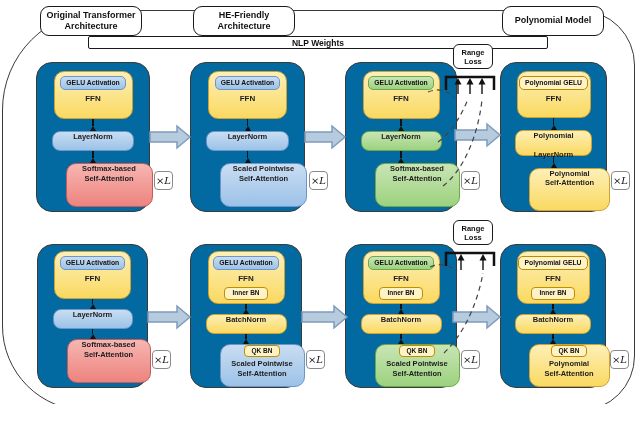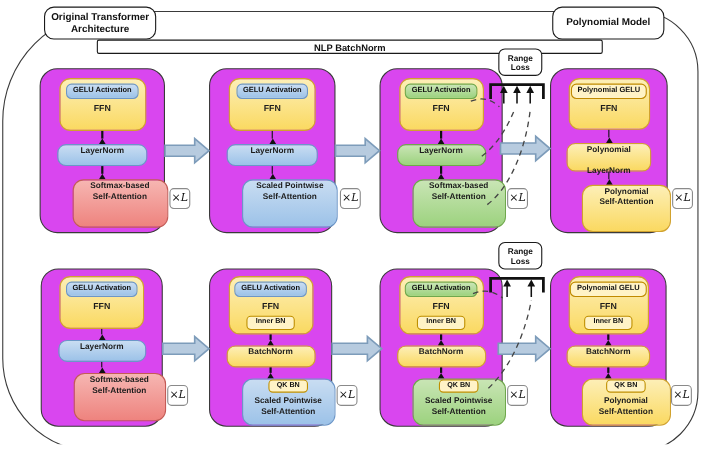--- a/index.html
+++ b/index.html
@@ -31,21 +31,21 @@
   .range-loss-box {
     position:absolute; width:40px; height:25px; left:453px;
     background:#fff; border:1.5px solid #1a1a1a; border-radius:6px; box-sizing:border-box;
     display:flex; flex-direction:column; align-items:center; justify-content:center;
     font-weight:bold; font-size:7.5px; line-height:1.2; color:#111; z-index:6;
   }
   #range-loss-nlp { top:44px; }
   #range-loss-vision { top:220px; }
 
   .block {
-    position:absolute; background:#d946ef; border:1.5px solid #3a3a3a; border-radius:16px;
+    position:absolute; background:#0369a1; border:1.5px solid #3a3a3a; border-radius:16px;
     box-sizing:border-box; display:flex; flex-direction:column; align-items:center; z-index:3;
   }
   .bbox {
     box-sizing:border-box; display:flex; flex-direction:column;
     align-items:center; text-align:center;
     font-weight:bold; color:#1c1c1c; font-size:7.5px; line-height:1.3;
   }
   .ffn-box { border-radius:10px; justify-content:flex-start; }
   .mid-box { border-radius:8px; }
   .attn-box { border-radius:10px;margin-left:32px; }
@@ -89,23 +89,24 @@
   }
 </style>
 </head>
 <body>
 
 <div id="canvas">
 
   <div id="outer-frame"></div>
 
   <div class="stage-header" style="left:40px;">Original Transformer Architecture</div>
+  <div class="stage-header" style="left:193px;">HE-Friendly Architecture</div>
   <div class="stage-header" style="left:502px;">Polynomial Model</div>
 
-  <div id="nlp-bar" class="pipeline-bar">NLP BatchNorm</div>
+  <div id="nlp-bar" class="pipeline-bar">NLP Weights</div>
 
   <div id="range-loss-nlp" class="range-loss-box">
     <span>Range</span>
     <span>Loss</span>
   </div>
   <div id="range-loss-vision" class="range-loss-box">
     <span>Range</span>
     <span>Loss</span>
   </div>
 

